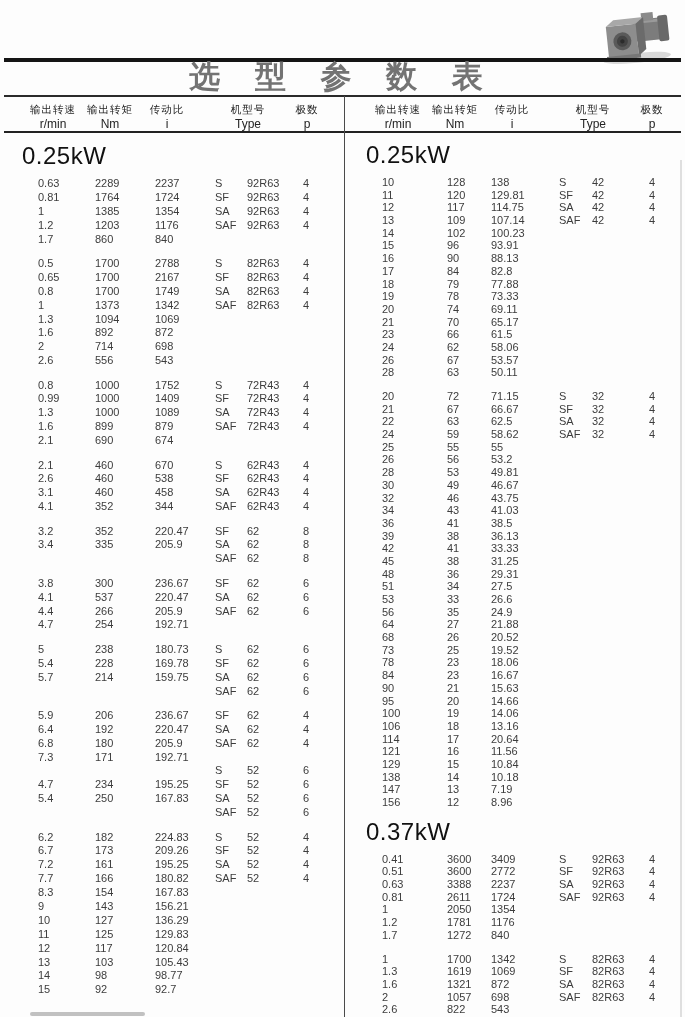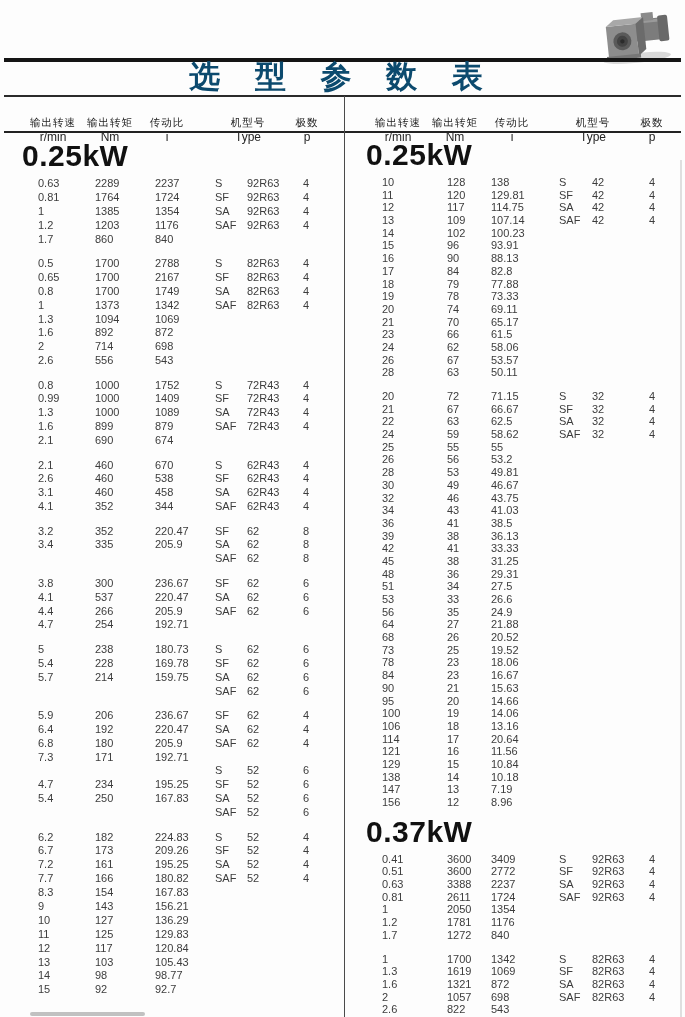--- a/index.html
+++ b/index.html
@@ -16,46 +16,46 @@
   .rule-thick { position:absolute; left:4px; right:4px; top:58px; height:4px; background:#151515; }
   .rule-thin  { position:absolute; left:4px; right:4px; top:95px; height:2px; background:#2a2a2a; }
   .rule-mid   { position:absolute; left:4px; right:4px; top:131px; height:2px; background:#222; }
   .v-divider  { position:absolute; left:344px; top:96px; bottom:0; width:1px; background:#4a4a4a; }
   .page-edge  { position:absolute; right:3px; top:160px; bottom:0; width:2px; background:#cfcfcf; opacity:.65; }
 
   
   .title {
     position:absolute; top:60px; left:0; right:0;
     text-align:center;
-    font-size:31px; font-weight:bold; color:#0c4a6e;
+    font-size:31px; font-weight:bold; color:#737373;
     letter-spacing:13px;
     line-height:34px;
   }
 
   
   .col-headers { position:absolute; top:98px; left:0; width:685px; height:32px; }
-  .hdr-half { position:absolute; top:17px; height:32px; }
+  .hdr-half { position:absolute; top:4px; height:32px; }
   .hdr-half.l { left:0;   width:344px; }
   .hdr-half.r { left:345px; width:340px; }
   .hdr-cell { position:absolute; top:0; text-align:center; color:#242424; }
   .hdr-cell .lbl { display:block; font-size:10.5px; line-height:15px; letter-spacing:1px; }
   .hdr-cell .unit{ display:block; font-size:12px;  line-height:15px; letter-spacing:0; }
   .hdr-c1 { left:16px;  width:74px; }
   .hdr-c2 { left:78px;  width:64px; }
   .hdr-c3 { left:138px; width:58px; }
   .hdr-c4 { left:211px; width:74px; }
   .hdr-c5 { left:284px; width:46px; }
 
   
   .content { position:absolute; top:138px; left:0; right:0; display:flex; }
   .half-l { width:344px; }
   .half-r { width:341px; }
 
   .kw-heading {
-    font-size:30px; font-weight:bold; color:#111;
+    font-size:24px; font-weight:normal; color:#111;
     line-height:26px;
     margin:5px 0 8px 22px;
     letter-spacing:0.5px;
   }
   .half-r .kw-heading { margin-top:4px; }
   .section + .section .kw-heading { margin-top:10px; }
 
   .group { margin-bottom:10.5px; }
   .half-r .group { margin-bottom:11px; }
   .group:last-child { margin-bottom:0; }

